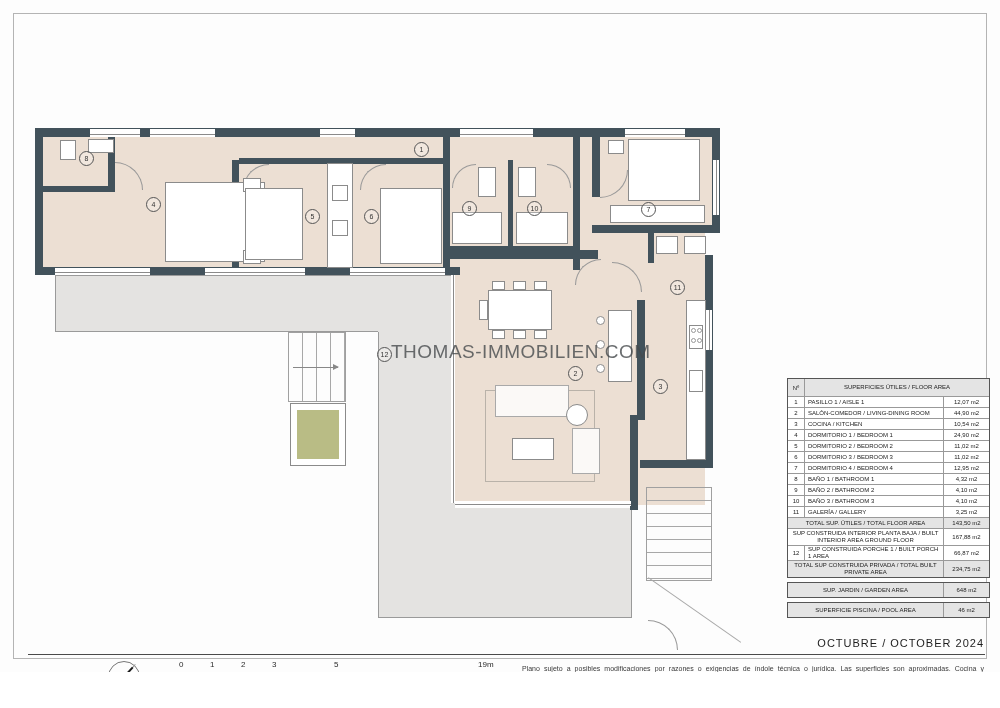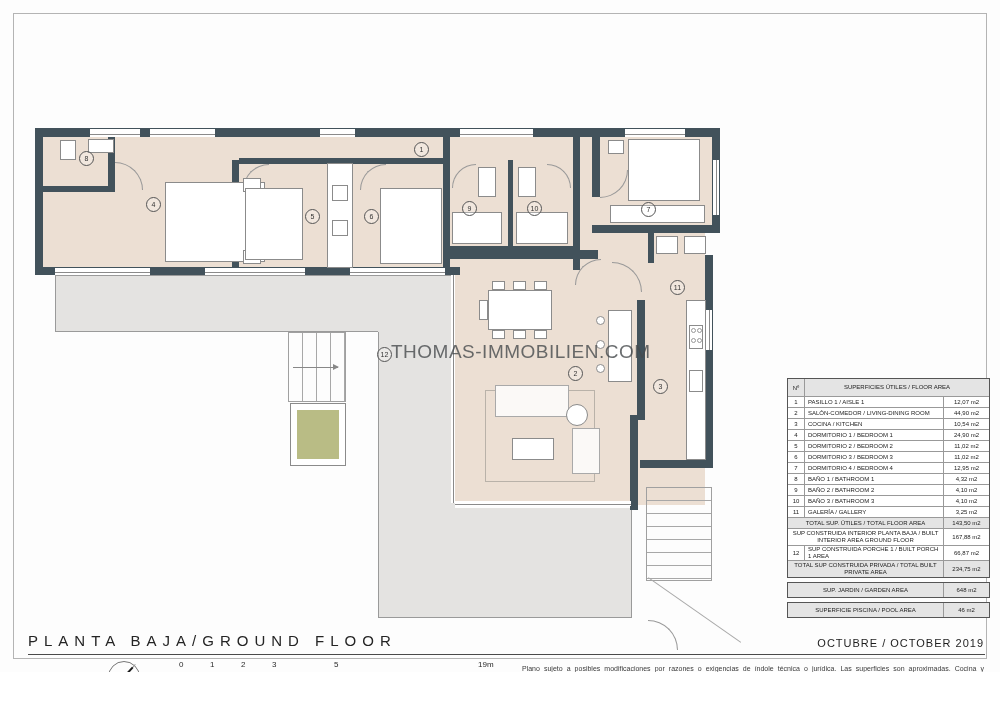--- a/index.html
+++ b/index.html
@@ -329,23 +329,22 @@
     </div>
     <div class="gap"></div>
     <div class="tbox">
       <div class="trow shade" style="height:14px;">
           <span class="c-label center">SUPERFICIE PISCINA / POOL AREA</span>
           <span class="c-val">46 m2</span>
         </div>
     </div>
   </div>
 
-  <div class="title">PLANTA BAJA/GROUND FLOOR</div>
   <div class="rule"></div>
-  <div class="date">OCTUBRE / OCTOBER 2019</div>
+  <div class="date">OCTUBRE / OCTOBER 2024</div>
 
   <div class="north">
     <div class="tick"></div>
     <div class="needle"></div>
   </div>
 
   <span class="slabel" style="left:179px;">0</span>
   <span class="slabel" style="left:210px;">1</span>
   <span class="slabel" style="left:241px;">2</span>
   <span class="slabel" style="left:272px;">3</span>

